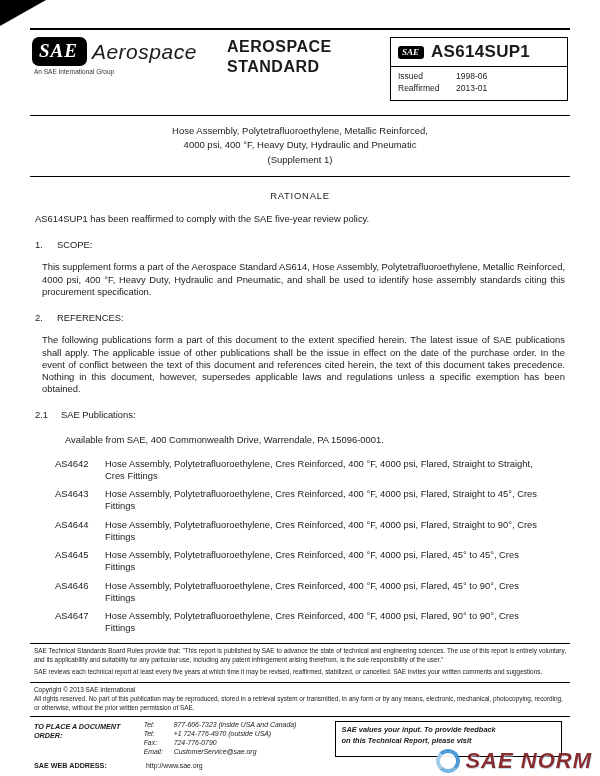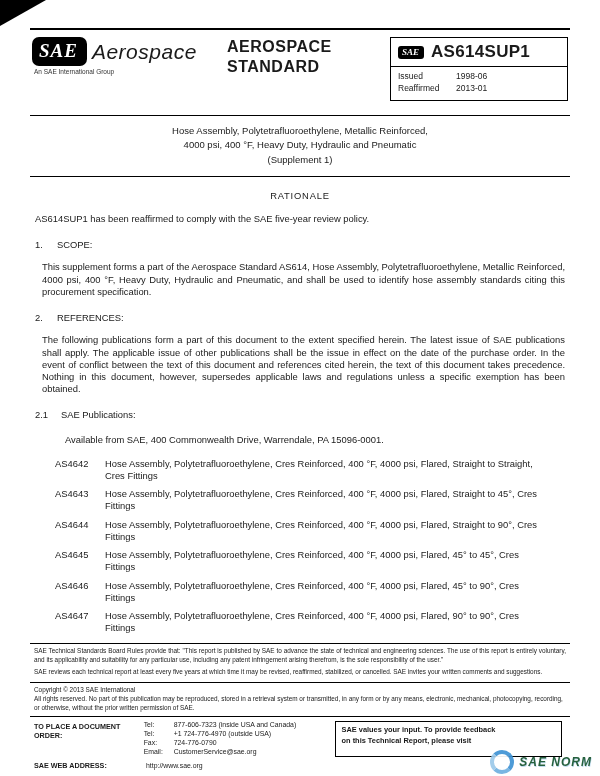--- a/index.html
+++ b/index.html
@@ -109,21 +109,21 @@
   .pub-list { margin-left: 20px; }
   .pub-row { display: flex; margin-bottom: 6px; }
   .pub-code { width: 50px; flex: none; }
   .pub-desc { flex: 1; max-width: 445px; }
 
   
   .footer { margin-top: auto; border-top: 1px solid #000; font-size: 6.4px; }
   .notices { padding: 3px 4px 2px; border-bottom: 1px solid #000; }
   .notice { line-height: 1.4; margin-bottom: 3px; text-align: justify; }
   .rights-block { padding: 3px 4px 3px; border-bottom: 1px solid #000; line-height: 1.4; }
-  .contact-area { display: flex; padding: 4px 8px 2px 4px; font-size: 6.9px; position: relative; }
+  .contact-area { display: flex; padding: 4px 8px 2px 4px; font-size: 6.9px; position: relative; font-style: italic; }
   .contact-left { width: 112px; font-weight: bold; font-size: 7.2px; padding-top: 1px; }
   .contact-mid { width: 195px; }
   .contact-row { display: flex; margin-bottom: 2px; }
   .contact-label { width: 30px; }
   .contact-value {}
   .web-row { display: flex; padding: 2px 0 0 4px; font-size: 6.9px; align-items: center; }
   .web-label { width: 112px; font-weight: bold; font-size: 7.2px; }
   .feedback-box {
     margin-left: auto;
     width: 232px;
@@ -145,24 +145,24 @@
   }
   .watermark-globe {
     width: 24px; height: 24px;
     border-radius: 50%;
     border: 4px solid #3f93d4;
     border-left-color: #9cc9ea;
     border-bottom-color: #6fb0e0;
     background: #fff;
   }
   .watermark-text {
-    color: #14532d;
+    color: #7f1d1d;
     font-style: italic;
     font-weight: bold;
-    font-size: 12px;
+    font-size: 22px;
     letter-spacing: 1px;
     text-shadow: 0.5px 0.5px 0 #bcd9f0;
   }
 </style>
 </head>
 <body>
 
 <div class="page">
   <div class="corner-artifact"></div>
 

